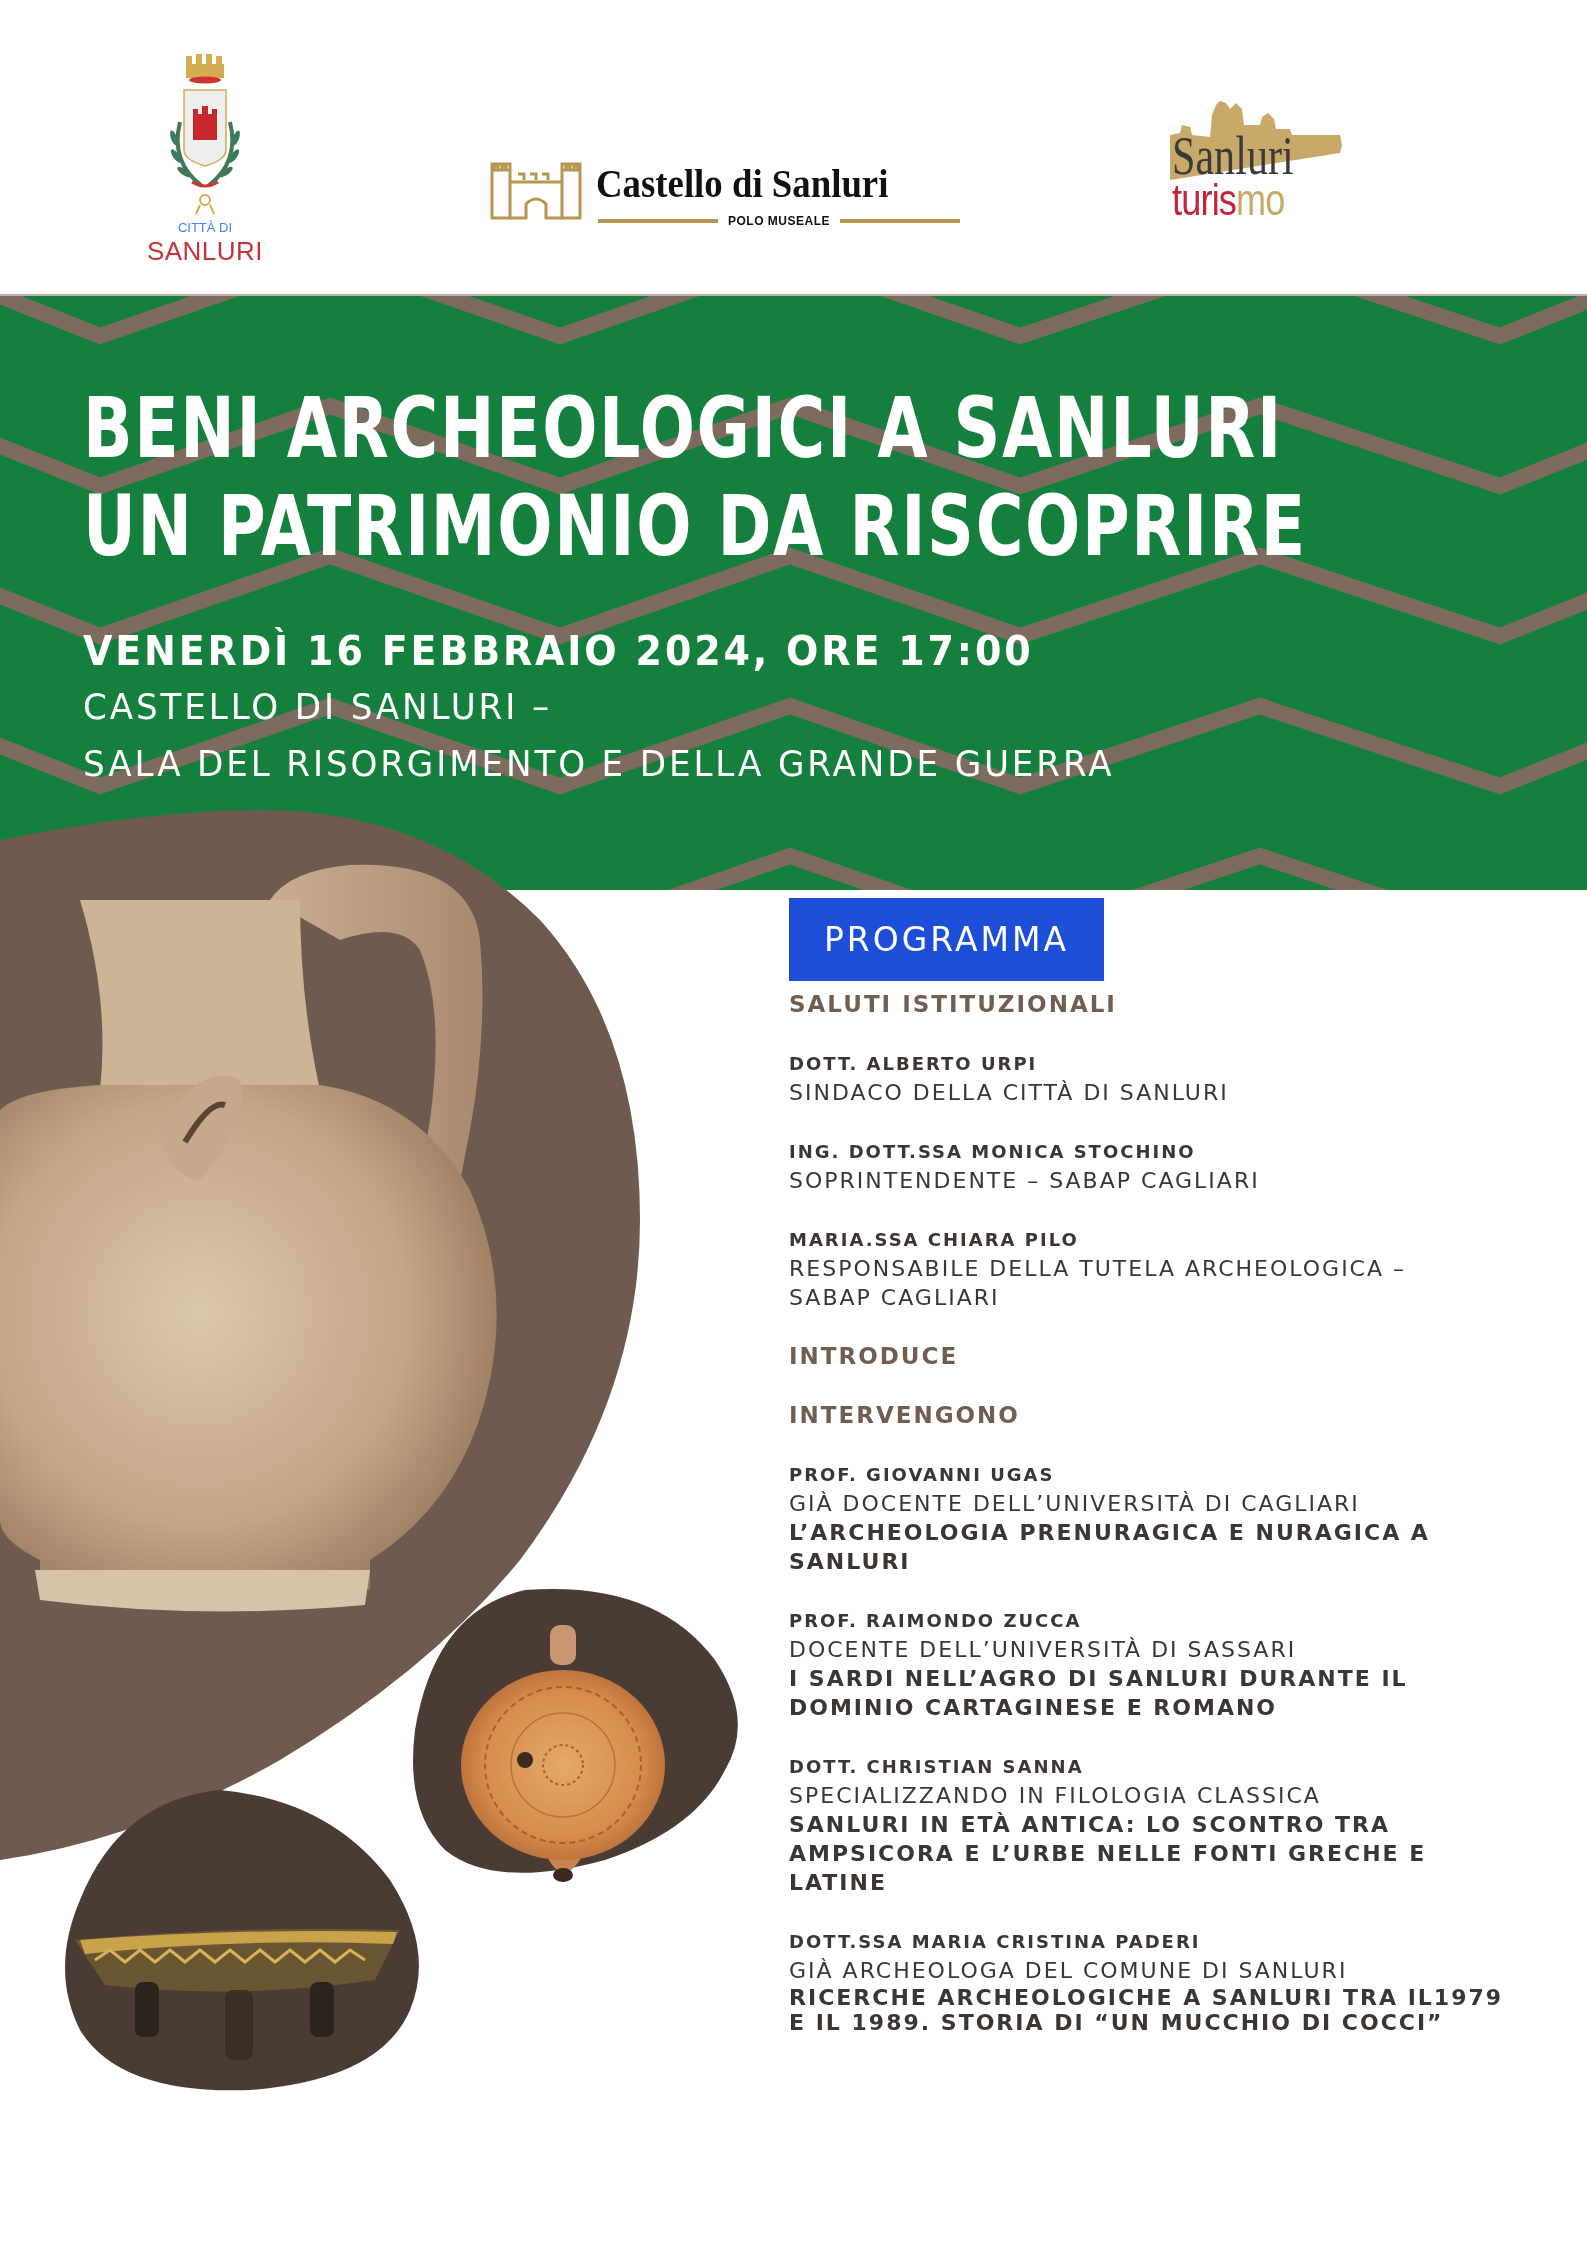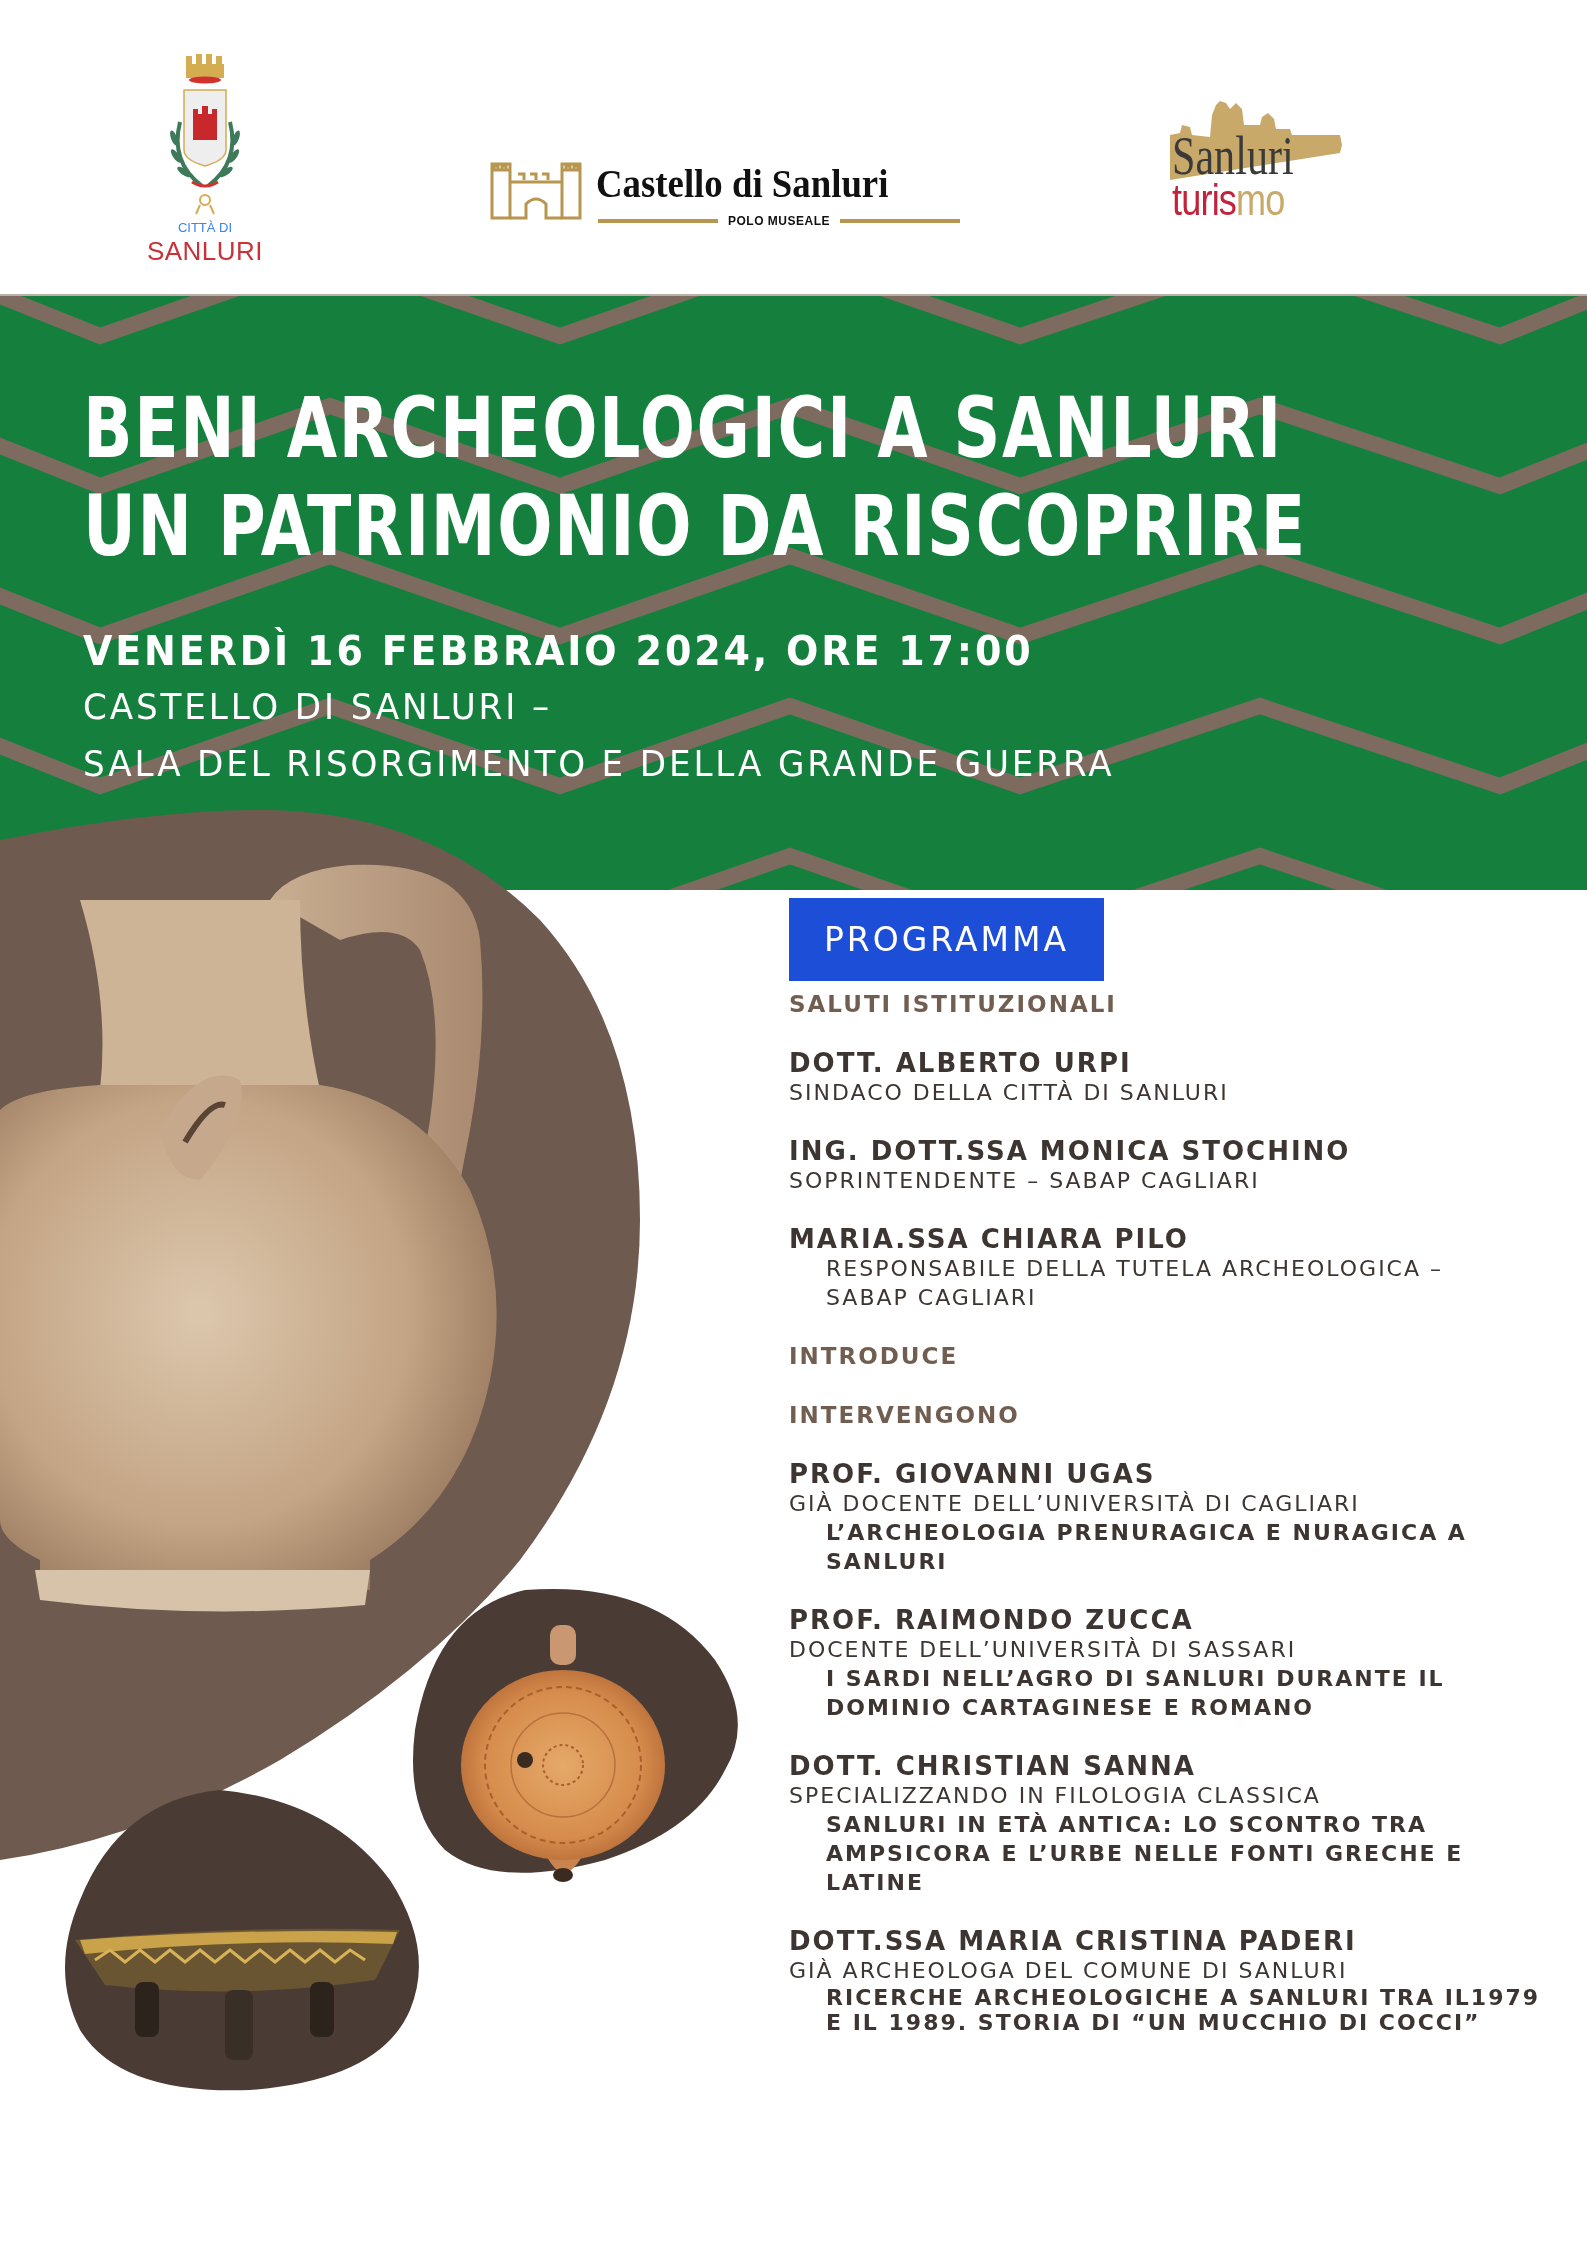--- a/index.html
+++ b/index.html
@@ -30,27 +30,27 @@
   #blob-big{left:0;top:800px;width:660px;height:1080px;}
   #jug{left:0;top:860px;width:500px;height:860px;}
   #blob-lamp{left:405px;top:1580px;width:340px;height:320px;}
   #blob-bowl{left:50px;top:1780px;width:380px;height:320px;}
 
   
   #prog-badge{left:789px;top:898px;width:315px;height:83px;background:#1d4ed8;display:flex;align-items:center;justify-content:center;}
   #prog-badge span{font-family:"DejaVu Sans","Liberation Sans",sans-serif;font-size:33px;color:#ffffff;letter-spacing:3px;}
   #program{left:789px;top:990px;width:780px;}
   .sec{font-family:"DejaVu Sans","Liberation Sans",sans-serif;font-weight:bold;font-size:23px;color:#725e51;letter-spacing:2px;line-height:29px;margin:0;}
-  .name{font-family:"DejaVu Sans","Liberation Sans",sans-serif;font-weight:bold;font-size:26px;color:#3d3531;letter-spacing:2px;line-height:29px;}
+  .name{font-family:"DejaVu Sans","Liberation Sans",sans-serif;font-weight:bold;font-size:18px;color:#3d3531;letter-spacing:2px;line-height:29px;}
   .role{font-family:"DejaVu Sans","Liberation Sans",sans-serif;font-size:22px;color:#3d3531;letter-spacing:2px;line-height:29px;}
   .topic{font-family:"DejaVu Sans","Liberation Sans",sans-serif;font-weight:bold;font-size:22px;color:#3d3531;letter-spacing:2px;line-height:29px;}
   .entry{margin-top:30px;}
   .sec + .entry{margin-top:30px;}
   .entry + .sec{margin-top:30px;}
-  .wrap{white-space:pre-line;margin-left:37px;}
+  .wrap{white-space:pre-line;}
 </style>
 </head>
 <body>
 
 <div id="logo-city" class="abs">
   <svg width="130" height="165" viewBox="0 0 130 165">
 
     <rect x="46" y="12" width="38" height="14" fill="#d4ac52"></rect>
     <rect x="46" y="4" width="6" height="9" fill="#d4ac52"></rect>
       <rect x="56" y="2" width="6" height="11" fill="#d4ac52"></rect>

